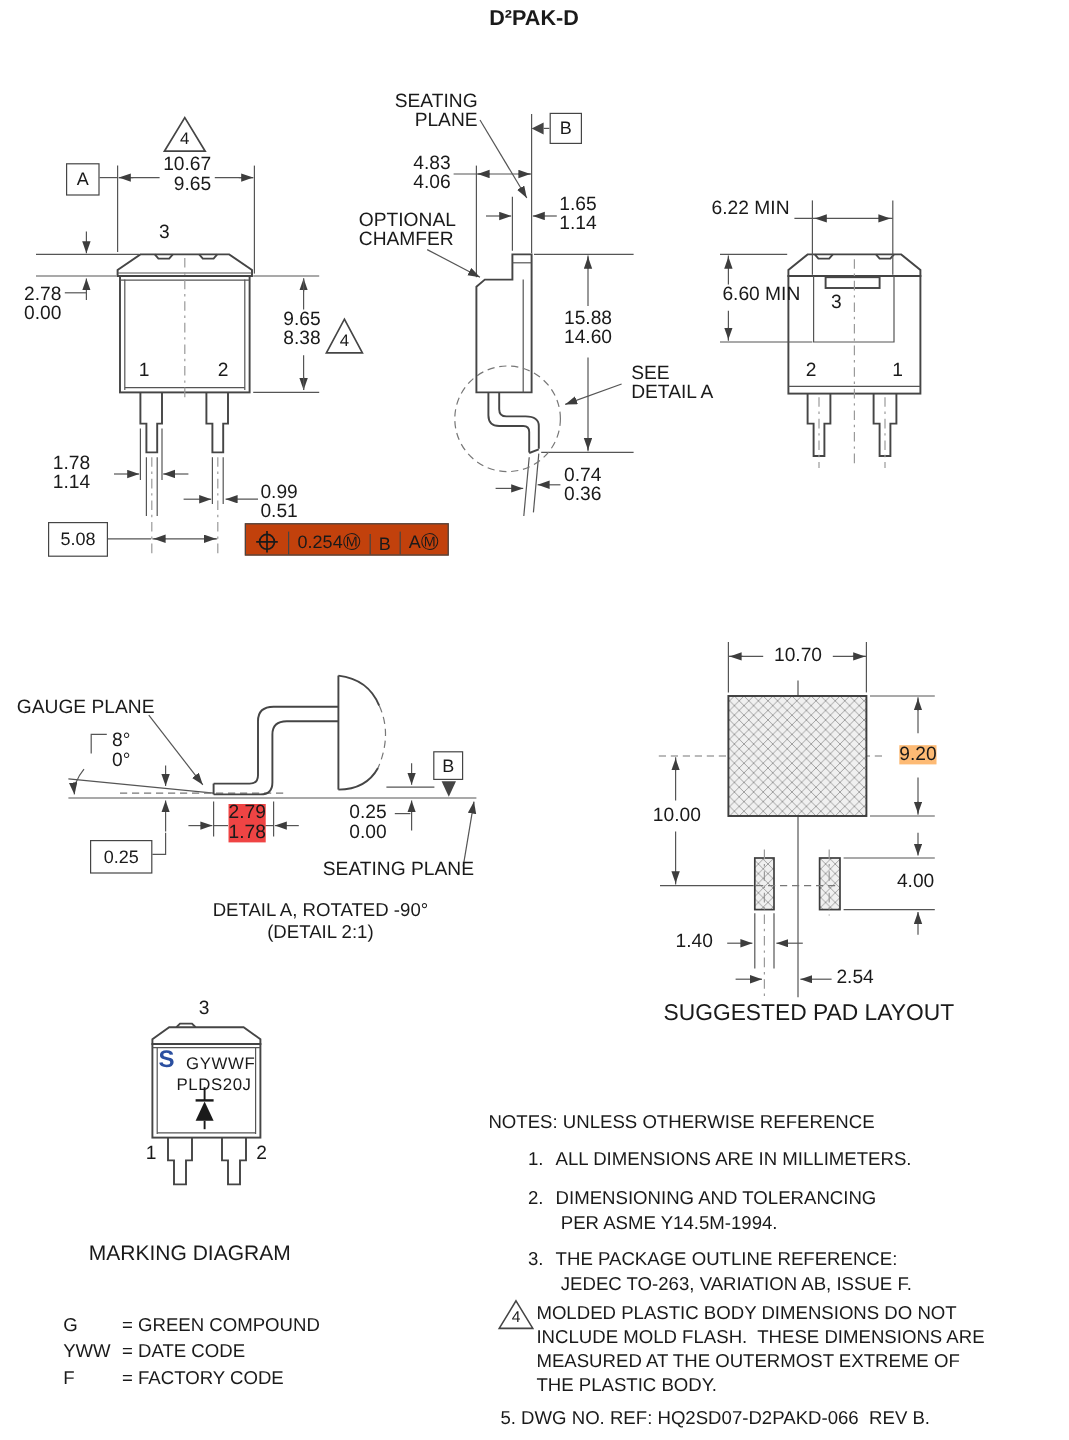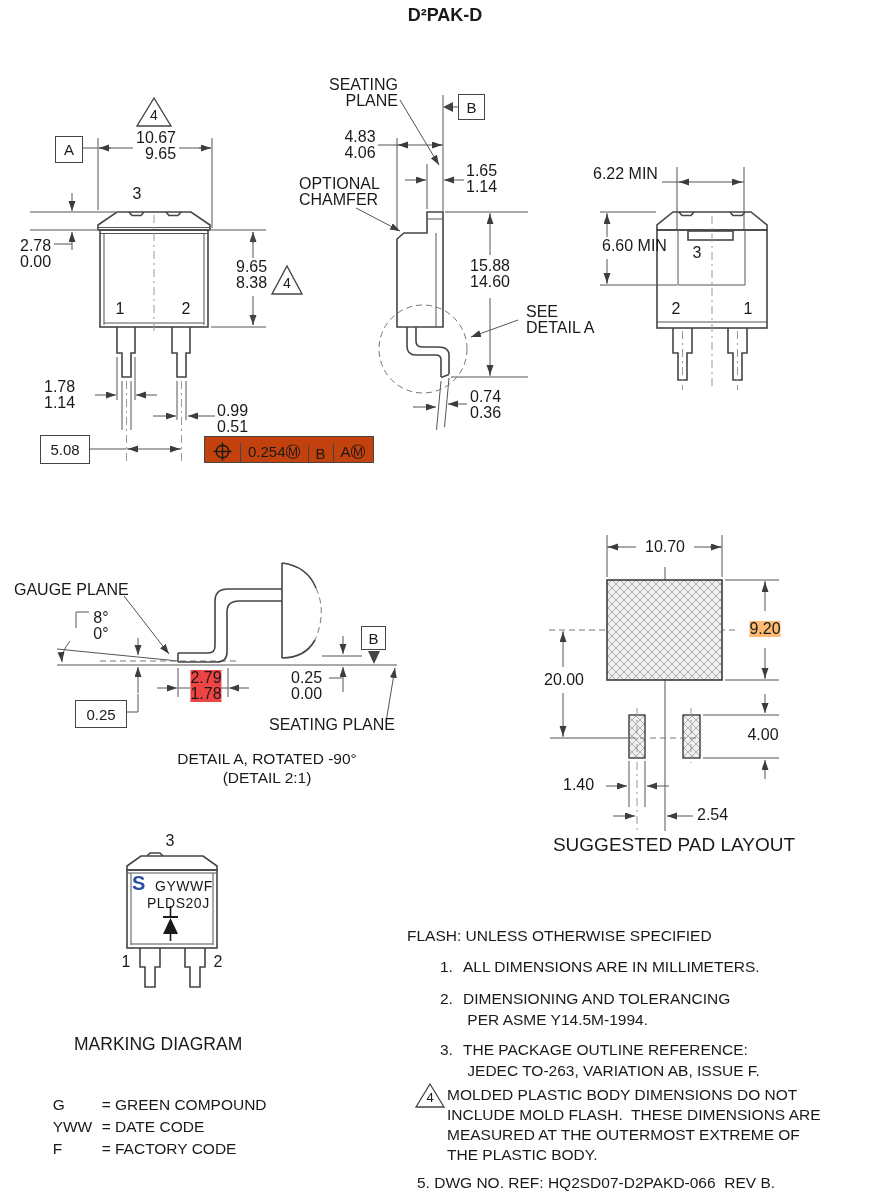--- a/index.html
+++ b/index.html
@@ -326,21 +326,21 @@
 1.78</div>
 <div class="box" style="left:75px;top:700px;width:50px;height:26px">0.25</div>
 <div class="lbl" style="left:291px;top:670px">0.25
 0.00</div>
 <div class="lbl" style="left:269px;top:717px">SEATING PLANE</div>
 <div class="lbl cx caption" style="left:267px;top:751px">DETAIL A, ROTATED -90°</div>
 <div class="lbl cx caption" style="left:267px;top:770px">(DETAIL 2:1)</div>
 
 <div class="lbl cx" style="left:665px;top:539px">10.70</div>
 <div class="lbl cx" style="left:765px;top:621px;background:#fdba74">9.20</div>
-<div class="lbl cx" style="left:564px;top:672px;background:#fff">20.00</div>
+<div class="lbl cx" style="left:564px;top:672px;background:#fff">10.00</div>
 <div class="lbl cx" style="left:763px;top:727px">4.00</div>
 <div class="lbl" style="left:563px;top:777px">1.40</div>
 <div class="lbl" style="left:697px;top:807px">2.54</div>
 <div class="lbl cx" style="left:674px;top:837px;font-size: 19px">SUGGESTED PAD LAYOUT</div>
 
 <div class="lbl cx" style="left:170px;top:833px">3</div>
 <div class="lbl" style="left:132px;top:873px;font-size:20px;line-height:20px;font-weight:bold;color:#2b4fa0">S</div>
 <div class="lbl" style="left:155px;top:878px;font-size:14px;letter-spacing:0.5px">GYWWF</div>
 <div class="lbl" style="left:147px;top:895px;font-size:14px;letter-spacing:0.5px">PLDS20J</div>
 <div class="lbl cx" style="left:126px;top:954px">1</div>
@@ -350,21 +350,21 @@
 <div class="lbl" style="left:44px;top:1081px;font-size:15.5px">
   <span style="display:inline-block;width:49px">G</span><span>= GREEN COMPOUND</span>
 </div>
 <div class="lbl" style="left:44px;top:1103px;font-size:15.5px">
   <span style="display:inline-block;width:49px">YWW</span><span>= DATE CODE</span>
 </div>
 <div class="lbl" style="left:44px;top:1125px;font-size:15.5px">
   <span style="display:inline-block;width:49px">F</span><span>= FACTORY CODE</span>
 </div>
 
-<div class="lbl" style="left:407px;top:928px;font-size:15.5px">FLASH: UNLESS OTHERWISE SPECIFIED</div>
+<div class="lbl" style="left:407px;top:928px;font-size:15.5px">NOTES: UNLESS OTHERWISE REFERENCE</div>
 <div class="lbl" style="left:440px;top:959px;font-size:15.5px">1.</div>
 <div class="lbl" style="left:463px;top:959px;font-size:15.5px">ALL DIMENSIONS ARE IN MILLIMETERS.</div>
 <div class="lbl" style="left:440px;top:988px;font-size:15.5px;line-height:21px">2.</div>
 <div class="lbl" style="left:463px;top:988px;font-size:15.5px;line-height:21px">DIMENSIONING AND TOLERANCING
  PER ASME Y14.5M-1994.</div>
 <div class="lbl" style="left:440px;top:1039px;font-size:15.5px;line-height:21px">3.</div>
 <div class="lbl" style="left:463px;top:1039px;font-size:15.5px;line-height:21px">THE PACKAGE OUTLINE REFERENCE:
  JEDEC TO-263, VARIATION AB, ISSUE F.</div>
 <div class="tri-label cx" style="left:430px;top:1091px;font-size:13px">4</div>
 <div class="lbl" style="left:447px;top:1085px;font-size:15.5px;line-height:20px">MOLDED PLASTIC BODY DIMENSIONS DO NOT

